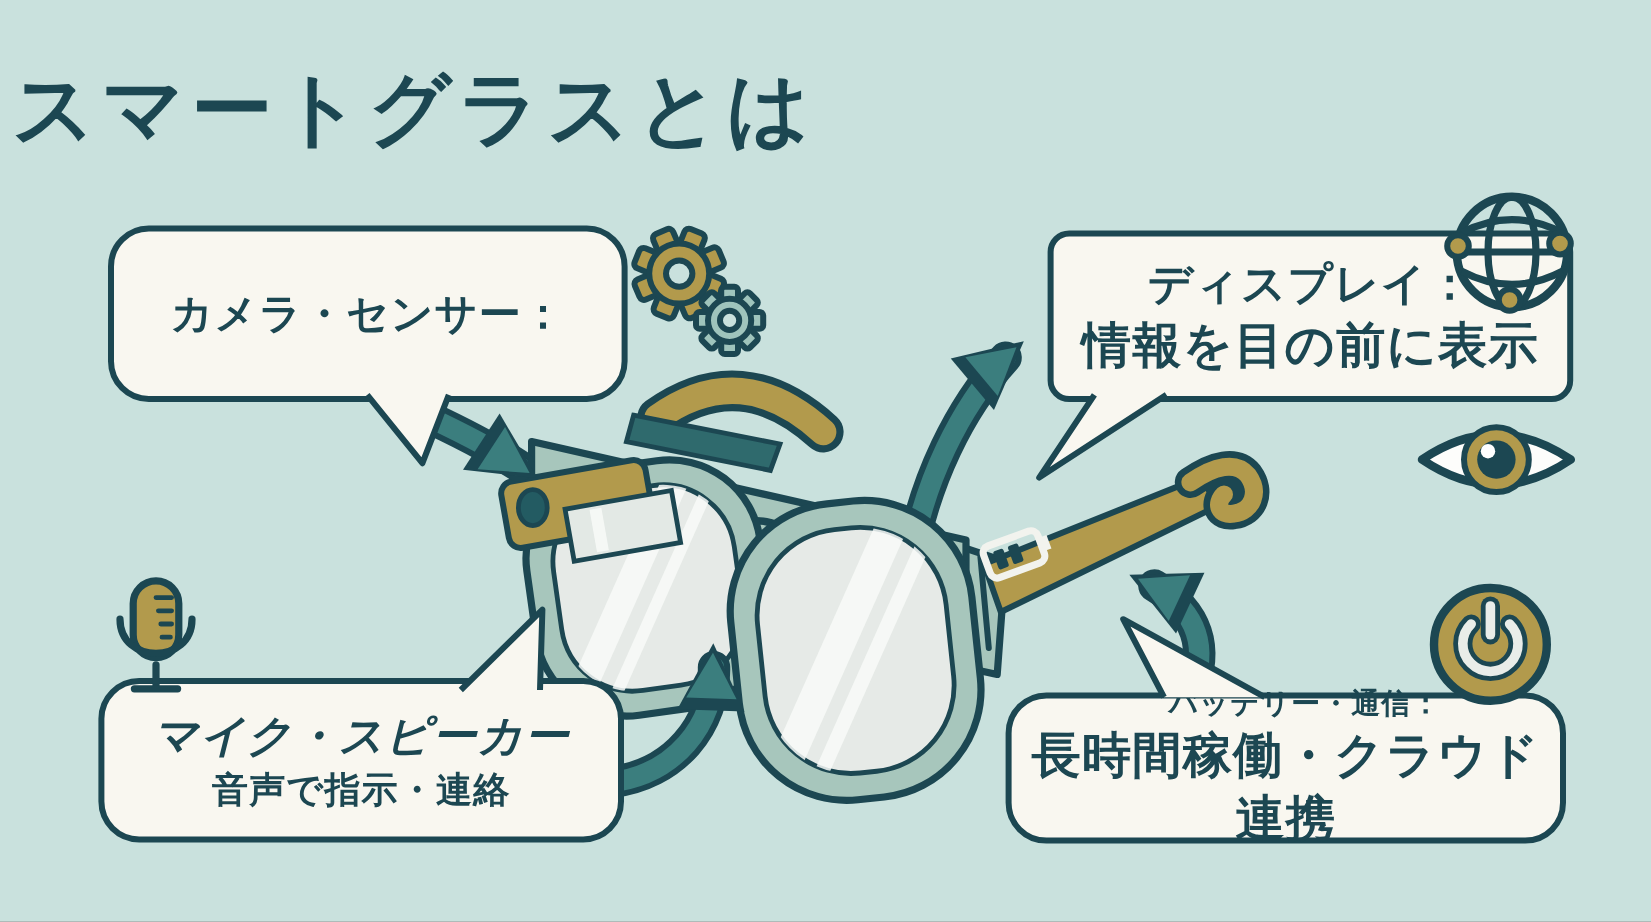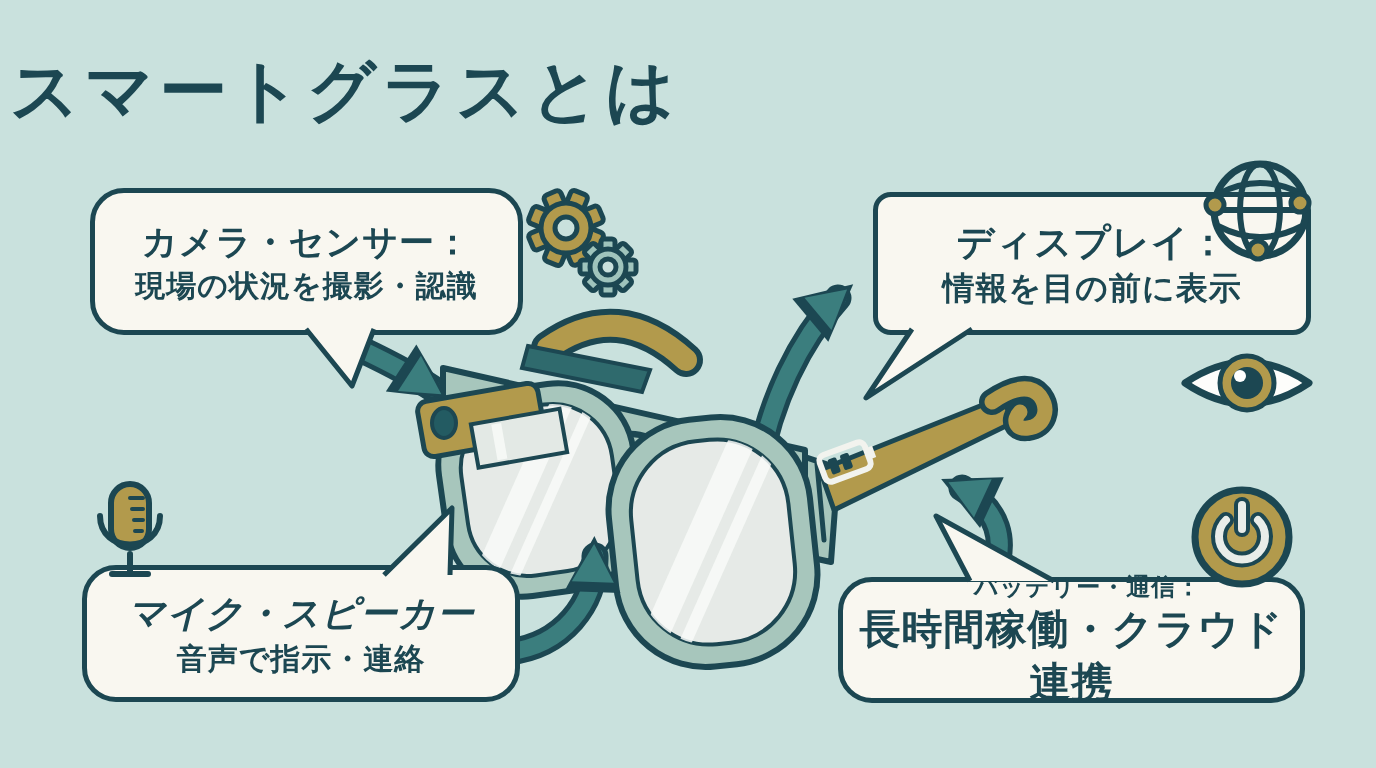--- a/index.html
+++ b/index.html
@@ -22,21 +22,21 @@
     border-radius:34px;box-sizing:border-box;display:flex;flex-direction:column;
     justify-content:center;align-items:center;text-align:center;color:var(--ink);
   }
   .bubble-heading{font-weight:900;letter-spacing:1px;line-height:1.35;}
   .bubble-body{font-weight:800;letter-spacing:1px;line-height:1.3;}
   #bubble-camera{left:90px;top:188px;width:433px;height:147px;}
   #bubble-camera .bubble-heading{font-size:35px;}
   #bubble-camera .bubble-body{font-size:30px;}
   #bubble-display{left:873px;top:192px;width:438px;height:143px;border-radius:18px;}
   #bubble-display .bubble-heading{font-size:37px;}
-  #bubble-display .bubble-body{font-size:32px;}
+  #bubble-display .bubble-body{font-size:41px;}
   #bubble-mic{left:82px;top:565px;width:438px;height:137px;}
   #bubble-mic .bubble-heading{font-size:37px;font-style:italic;}
   #bubble-mic .bubble-body{font-size:30px;}
   #bubble-battery{left:838px;top:577px;width:467px;height:126px;}
   #bubble-battery .bubble-heading{font-size:24px;margin-left:32px;}
   #bubble-battery .bubble-body{font-size:41px;}
   
   .ink-stroke{fill:none;stroke:var(--ink);}
   .arrow-shaft-outline{fill:none;stroke:var(--ink);stroke-width:27;stroke-linecap:round;}
   .arrow-shaft{fill:none;stroke:var(--teal);stroke-width:17;stroke-linecap:round;}
@@ -144,21 +144,20 @@
         <polygon class="arrow-head" points="4,0 -34,-21 -34,21"></polygon>
       </g>
     </g>
   </svg>
 
   <div class="layer-html">
     <div id="page-title">スマートグラスとは</div>
 
     <div class="bubble" id="bubble-camera">
       <div class="bubble-heading">カメラ・センサー：</div>
-      <div class="bubble-body">現場の状況を撮影・認識</div>
     </div>
 
     <div class="bubble" id="bubble-display">
       <div class="bubble-heading">ディスプレイ：</div>
       <div class="bubble-body">情報を目の前に表示</div>
     </div>
 
     <div class="bubble" id="bubble-mic">
       <div class="bubble-heading">マイク・スピーカー</div>
       <div class="bubble-body">音声で指示・連絡</div>

